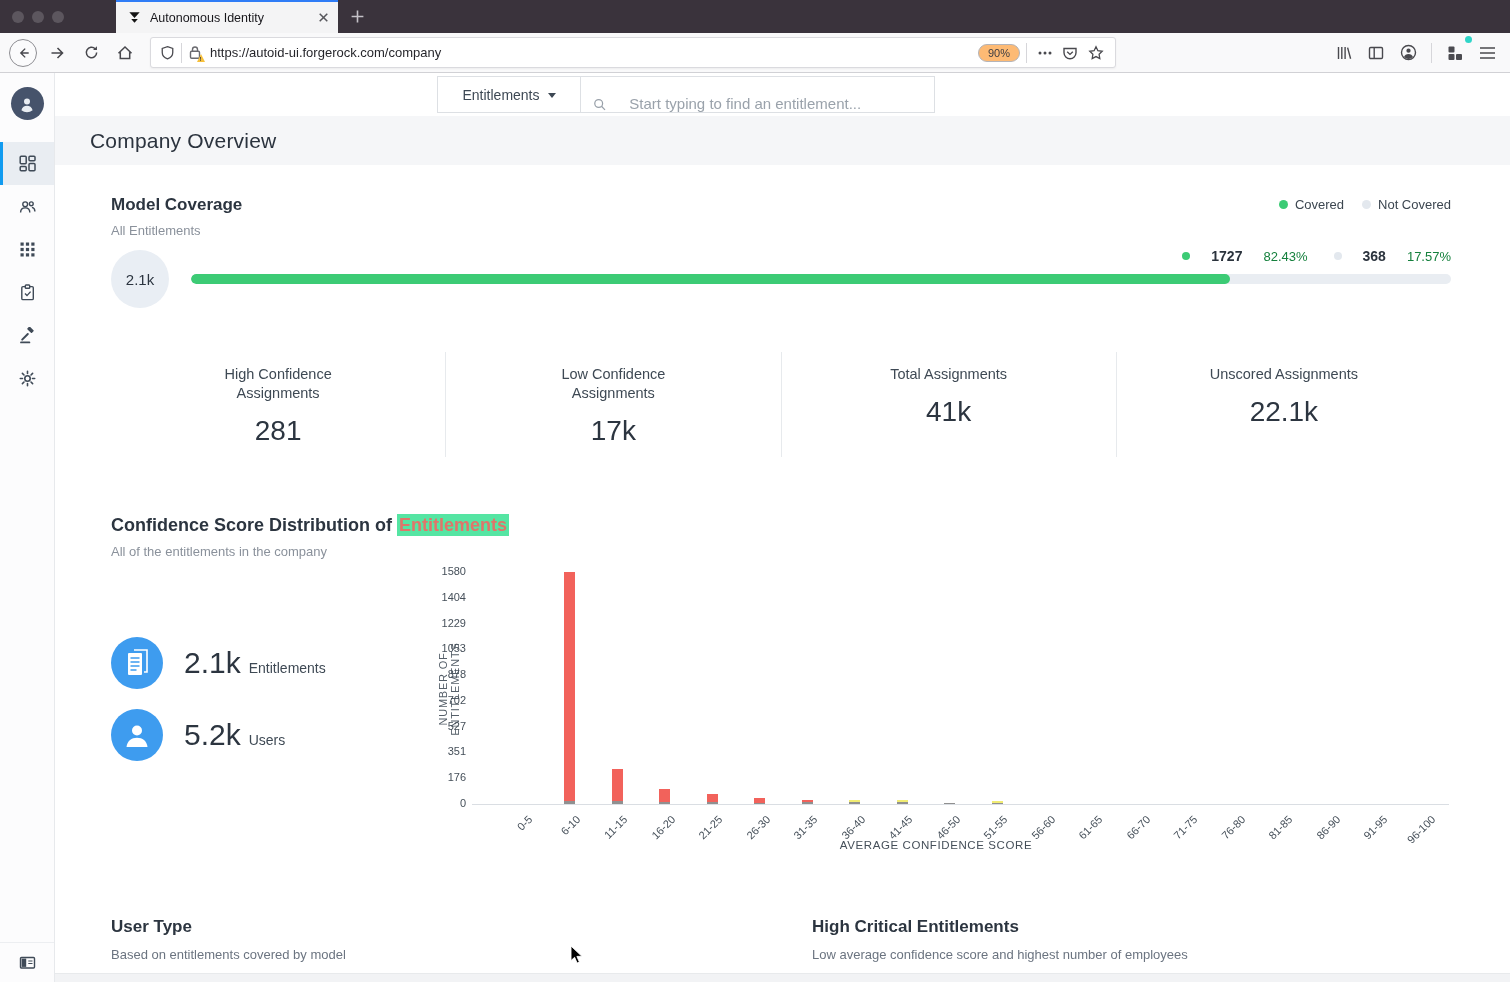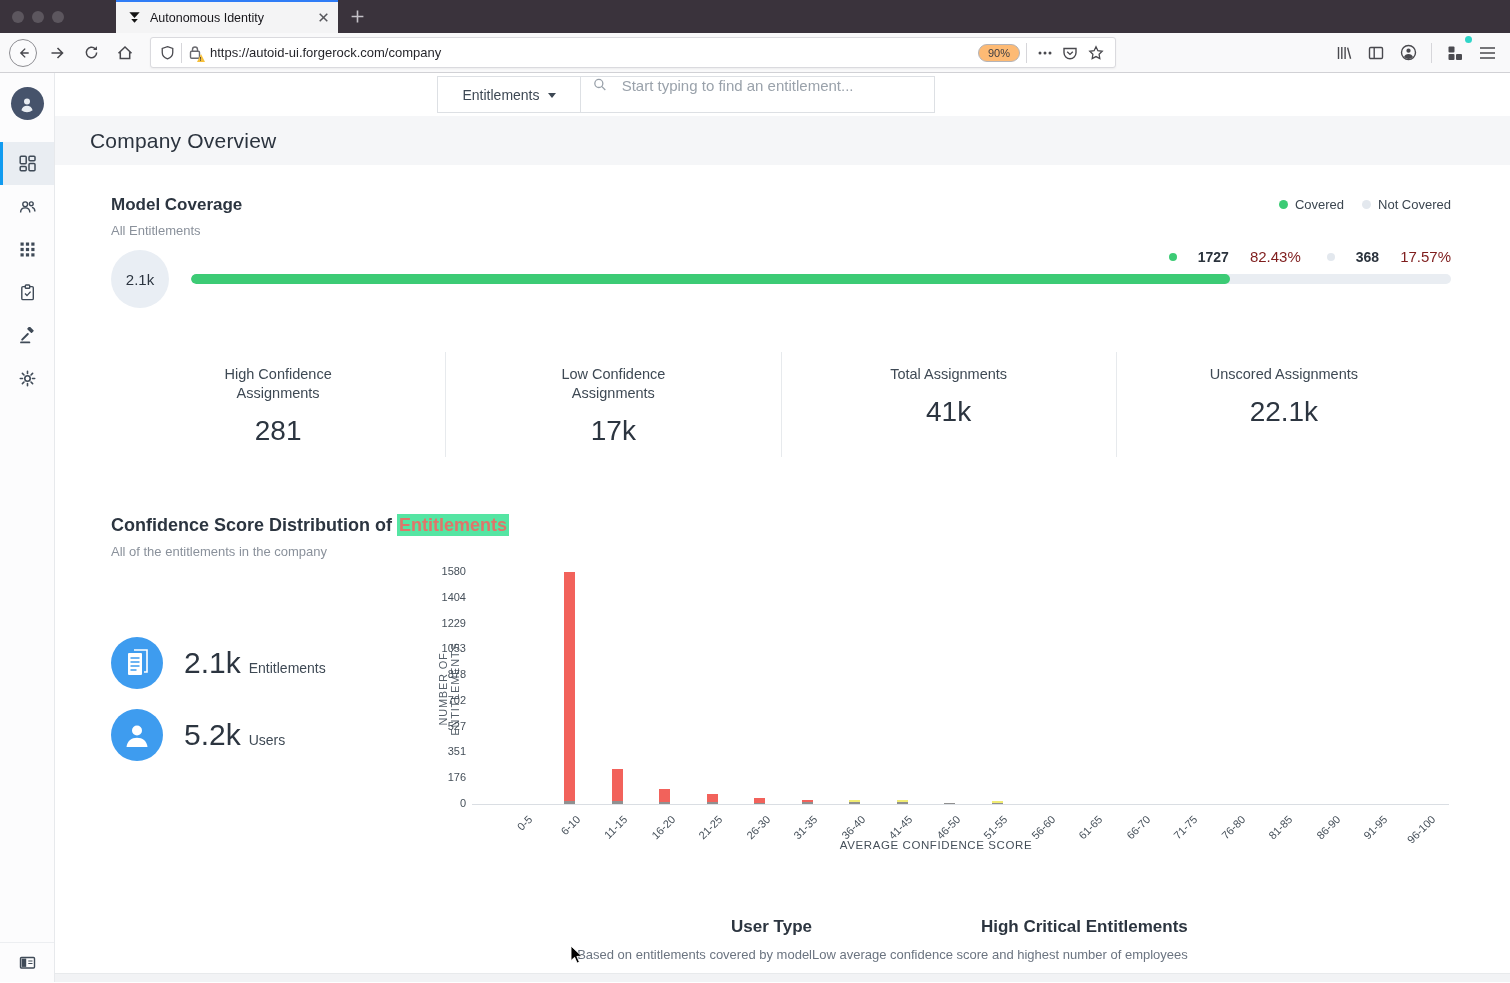--- a/index.html
+++ b/index.html
@@ -36,21 +36,21 @@
   .sitem { height:43px; display:flex; align-items:center; justify-content:center; color:#3f4a57; position:relative; }
   .sitem.active { background:#e9edf2; }
   .sitem.active::before { content:""; position:absolute; left:0; top:0; bottom:0; width:3px; background:#119bf0; }
   .sidebar-bottom { margin-top:auto; border-top:1px solid #eceef1; height:40px; display:flex; align-items:center; justify-content:center; color:#3f4a57; }
 
   .main { flex:1; display:flex; flex-direction:column; background:#fff; }
   .topnav { height:43px; background:#fff; display:flex; align-items:center; }
   .searchgroup { display:flex; margin-left:382px; }
   .dd { width:144px; height:37px; background:#fff; border:1px solid #dde0e4; display:flex; align-items:center; justify-content:center; gap:8px; font-size:14px; color:#3d4854; cursor:pointer; }
   .caret { width:0; height:0; border-left:4px solid transparent; border-right:4px solid transparent; border-top:5px solid #3d4854; margin-top:2px; }
-  .searchbox { width:354px; height:37px; border:1px solid #dde0e4; border-left:none; display:flex; align-items:flex-start; padding:0 12px; gap:15px; }
+  .searchbox { width:354px; height:37px; border:1px solid #dde0e4; border-left:none; display:flex; align-items:flex-end; padding:0 12px; gap:23px; }
   .searchbox input { border:none; outline:none; font-size:15px; color:#3e4954; width:100%; font-family:inherit; }
   .searchbox input::placeholder { color:#9aa2ab; }
 
   .pagehead { height:49px; background:#f5f6f8; display:flex; align-items:center; padding-left:35px; }
   .pagehead h1 { font-size:21px; font-weight:400; color:#2b333e; letter-spacing:.2px; }
 
   .content { flex:1; position:relative; padding:0 59px 0 56px; }
 
   
   .sec-title { font-size:17px; font-weight:700; color:#2c3540; }
@@ -59,21 +59,21 @@
   .mc-legend { position:absolute; right:0; top:2px; display:flex; gap:18px; }
   .leg-item { display:flex; align-items:center; gap:7px; font-size:13px; color:#3c4650; }
   .dot { width:9px; height:9px; border-radius:50%; display:inline-block; }
   .mc-bar-row { margin-top:12px; display:flex; align-items:flex-start; height:58px; }
   .mc-circle { width:58px; height:58px; border-radius:50%; background:#e9eef4; display:flex; align-items:center; justify-content:center; font-size:15px; color:#2c3540; flex:0 0 auto; }
   .mc-barwrap { flex:1; margin-left:22px; position:relative; height:58px; }
   .mc-counts { position:absolute; right:0; top:-2px; display:flex; gap:26px; align-items:center; }
   .cnt { display:flex; align-items:center; gap:21px; }
   .cnt .dot { width:8px; height:8px; }
   .cnt b { font-size:14px; color:#2b333d; font-weight:700; }
-  .cnt span.pct { font-size:15px; color:#7f1d1d; }
+  .cnt span.pct { font-size:13px; color:#15803d; }
   .track { position:absolute; left:0; right:0; top:24px; height:10px; border-radius:5px; background:#e9edf2; overflow:hidden; }
   .fill { height:100%; border-radius:5px; background:#3ccb75; }
 
   
   .stats-row { margin-top:44px; display:flex; height:105px; }
   .stat-col { flex:1; text-align:center; padding-top:13px; }
   .stat-col + .stat-col { border-left:1px solid #e7eaed; }
   .stat-label { font-size:14.5px; color:#3e4954; line-height:19px; max-width:170px; margin:0 auto; }
   .stat-value { font-size:28px; color:#2c3540; margin-top:12px; font-weight:400; }
 
@@ -90,21 +90,21 @@
 
   .chart { position:relative; flex:1; height:300px; font-size:11px; }
   .ylab { position:absolute; left:-72px; top:118px; width:170px; text-align:center; transform:rotate(-90deg); color:#555f69; letter-spacing:.8px; font-size:11px; }
   .ytick { position:absolute; width:30px; text-align:right; color:#454f59; font-size:11px; }
   .axis { position:absolute; left:36px; right:2px; top:245px; height:1px; background:#dadee3; }
   .bar { position:absolute; width:11px; bottom:55px; display:flex; flex-direction:column-reverse; }
   .xl { position:absolute; width:80px; text-align:right; transform:rotate(-45deg); transform-origin:100% 0; color:#454f59; font-size:11px; }
   .xtitle { position:absolute; left:20px; width:960px; top:280px; text-align:center; letter-spacing:.6px; color:#454f59; font-size:11.5px; }
 
   
-  .bottom-row { margin-top:58px; display:flex;text-align:right; }
+  .bottom-row { margin-top:58px; display:flex; }
   .bsec-0 { width:701px; }
   .bsec .sec-sub { margin-top:10px; color:#6b7480; }
   .bottom-strip { position:absolute; left:0; right:0; bottom:0; height:9px; background:#f2f3f5; border-top:1px solid #e8eaec; }
 
   .cursor { position:absolute; left:570px; top:945px; z-index:99; pointer-events:none; }
   svg { display:block; }
 </style>
 </head>
 <body>
 

